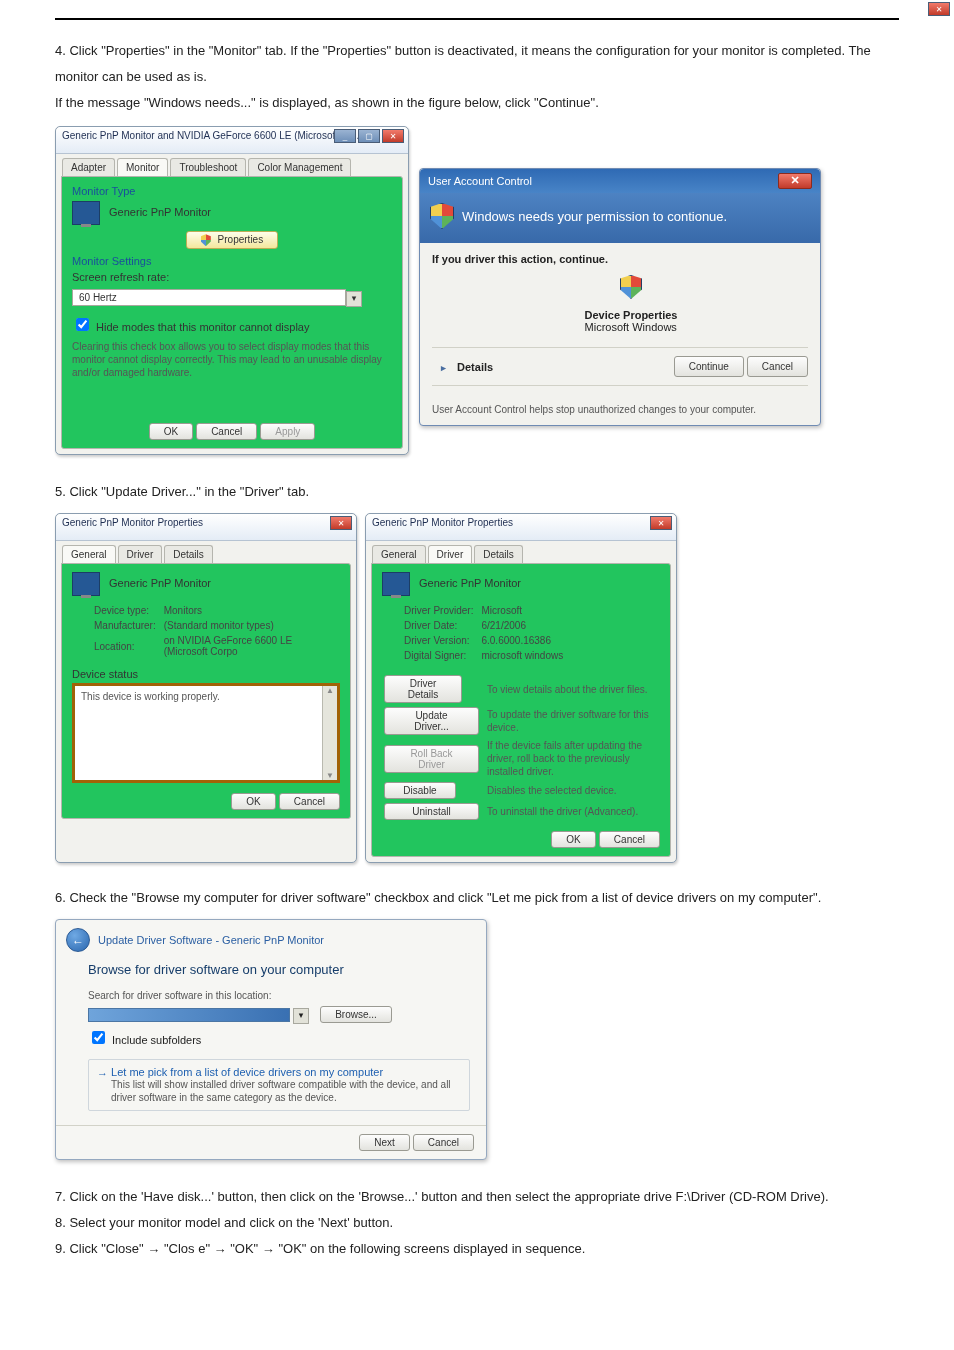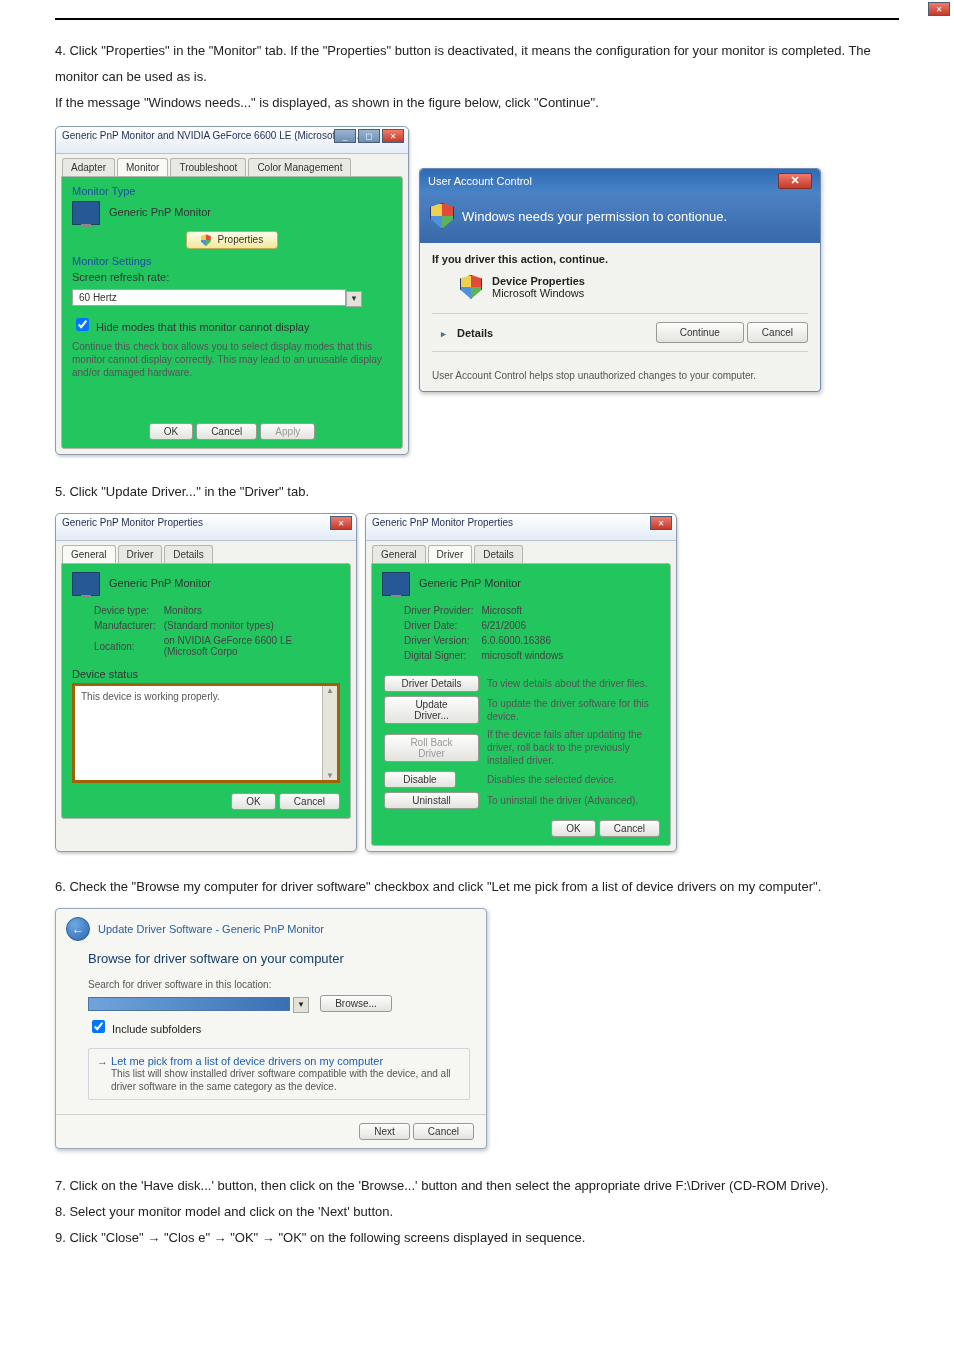--- a/index.html
+++ b/index.html
@@ -135,21 +135,21 @@
     font-size:12px;
   }
   .shield {
     width:22px;height:24px;
     background: conic-gradient(#e24a3a 0 90deg,#5db35a 90deg 180deg,#5092d8 180deg 270deg,#f1cf4f 270deg 360deg);
     border:1px solid #253e63;
     clip-path: polygon(50% 0,100% 15%,100% 60%,50% 100%,0 60%,0 15%);
   }
   .uac-body { padding:10px 12px; }
   .uac-sec { font-weight:bold; margin-bottom:10px; font-size:11px; }
-  .uac-info { display:flex; gap:10px; margin:6px 0 14px 28px; align-items:center; }
+  .uac-info { display:flex; gap:10px; margin:6px 0 14px 22px; align-items:center;flex-direction:column; }
   .uac-info .shield { width:20px;height:22px; }
   .uac-details-row { display:flex; justify-content:space-between; align-items:center;
     border-top:1px solid #d1d1c7; border-bottom:1px solid #d1d1c7; padding:8px 0; }
   .uac-details-row .dv { width:12px;height:12px;margin:0 6px 0 4px;
     transform:rotate(-90deg);display:inline-block;}
   .uac-details-row .dv::before{content:"\25BC";font-size:9px;color:#4a6ea0;}
   .uac-foot { font-size:10px; color:#555; padding:8px 12px 10px; }
 
   
   .step5 { display:flex; gap:8px; margin:8px 0 22px 0; }
@@ -232,21 +232,21 @@
         </div>
         <div class="group-title">Monitor Settings</div>
         <div class="row">Screen refresh rate:</div>
         <div class="row">
           <span class="input-like" style="min-width:260px;">60 Hertz</span><span class="select-arrow">▾</span>
         </div>
         <div class="row" style="margin-top:8px;">
           <input type="checkbox" class="check" checked="" style="">
           <span>Hide modes that this monitor cannot display</span>
         </div>
-        <div class="small-text">Continue this check box allows you to select display modes that this monitor cannot display correctly. This may lead to an unusable display and/or damaged hardware.</div>
+        <div class="small-text">Clearing this check box allows you to select display modes that this monitor cannot display correctly. This may lead to an unusable display and/or damaged hardware.</div>
         <div style="height:36px;"></div>
         <div style="text-align:center;padding-top:8px;">
           <span class="btn">OK</span>
           <span class="btn">Cancel</span>
           <span class="btn" disabled="">Apply</span>
         </div>
       </div>
     </div>
 
     <div class="uac" style="align-self:flex-start;margin-top:42px;">
@@ -266,21 +266,21 @@
             <div style="font-weight:bold;">Device Properties</div>
             <div>Microsoft Windows</div>
           </div>
         </div>
         <div class="uac-details-row">
           <div>
             <span class="dv"></span>
             <b>Details</b>
           </div>
           <div>
-            <span class="btn" style="padding:4px 23px;">Continue</span>
+            <span class="btn" style="padding:4px 14px;">Continue</span>
             <span class="btn" style="padding:4px 14px;">Cancel</span>
           </div>
         </div>
       </div>
       <div class="uac-foot">User Account Control helps stop unauthorized changes to your computer.</div>
     </div>
   </div>
 
   <div class="body-text">5. Click "Update Driver..." in the "Driver" tab.</div>
 
@@ -363,21 +363,21 @@
               </tr>
           <tr>
                 <td>Digital Signer:</td>
               <td>microsoft windows</td>
               </tr>
         </tbody>
           </table>
         <table class="kv" style="margin-top:8px;">
           <tbody>
               <tr>
-            <td><button class="btn" style="width:95px">Driver Details</button></td>
+            <td><button class="btn" style="width:78px">Driver Details</button></td>
             <td class="small-text">To view details about the driver files.</td>
           </tr>
           <tr>
             <td><button class="btn" style="width:95px">Update Driver...</button></td>
             <td class="small-text">To update the driver software for this device.</td>
           </tr>
           <tr>
             <td><button class="btn" style="width:95px;color:#999" disabled="">Roll Back Driver</button></td>
             <td class="small-text">If the device fails after updating the driver, roll back to the previously installed driver.</td>
           </tr>

